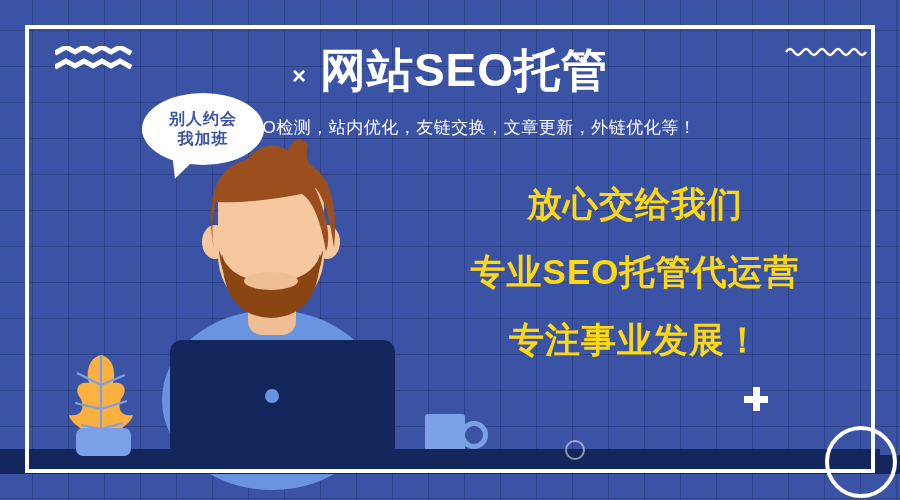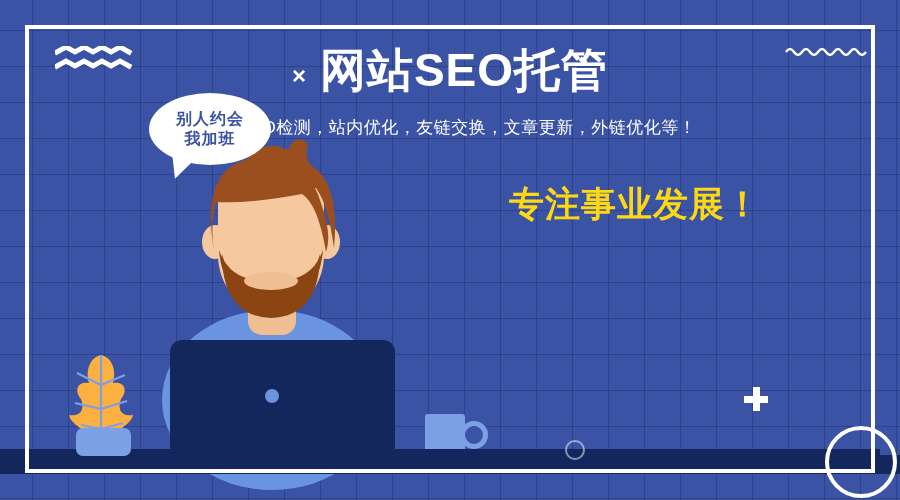--- a/index.html
+++ b/index.html
@@ -65,21 +65,21 @@
     position:absolute;left:744px;top:387px;width:24px;height:24px;z-index:8;
   }
   .plus-deco:before,.plus-deco:after{
     content:"";position:absolute;background:#FFFFFF;
   }
   .plus-deco:before{left:9px;top:0;width:7px;height:24px;}
   .plus-deco:after{left:0;top:9px;width:24px;height:7px;}
 
   
   .bubble{
-    position:absolute;left:149px;top:93px;width:122px;height:72px;z-index:9;
+    position:absolute;left:142px;top:93px;width:122px;height:72px;z-index:9;
     background:#FFFFFF;border-radius:50%/50%;
     display:flex;flex-direction:column;align-items:center;justify-content:center;
   }
   .bubble span{
     color:#3B53A4;font-size:16px;font-weight:bold;line-height:1.28;letter-spacing:1px;
   }
   .bubble-tail{
     position:absolute;left:168px;top:150px;width:0;height:0;z-index:8;
     border-left:10px solid transparent;
     border-right:20px solid transparent;
@@ -197,17 +197,19 @@
     <span>我加班</span>
   </div>
 
   <div class="title-row">
     <span class="x-mark">×</span>
     <span class="main-title">网站SEO托管</span>
   </div>
   <div class="subtitle">含：SEO检测，站内优化，友链交换，文章更新，外链优化等！</div>
 
   <div class="slogans">
+    <div class="slogan">放心交给我们</div>
+    <div class="slogan">专业SEO托管代运营</div>
     <div class="slogan">专注事业发展！</div>
   </div>
   <div class="plus-deco"></div>
 
 </div>
 
 </body></html>

